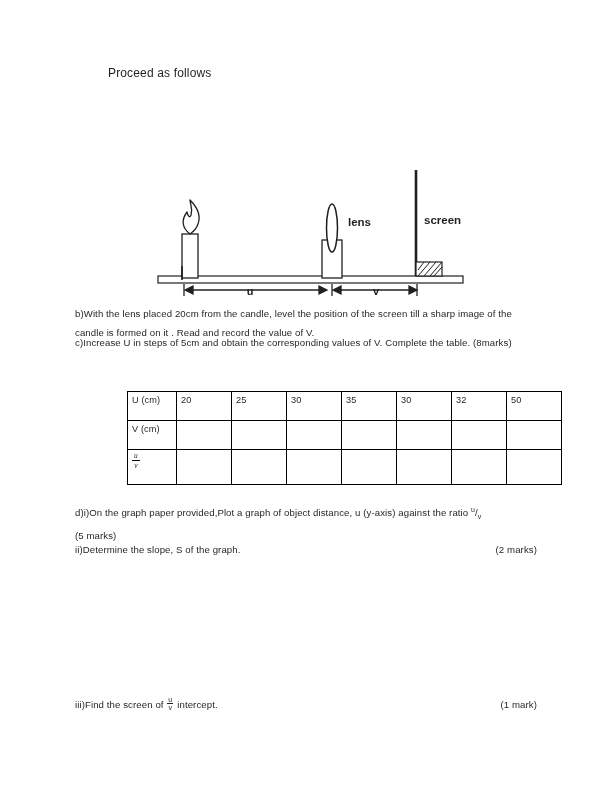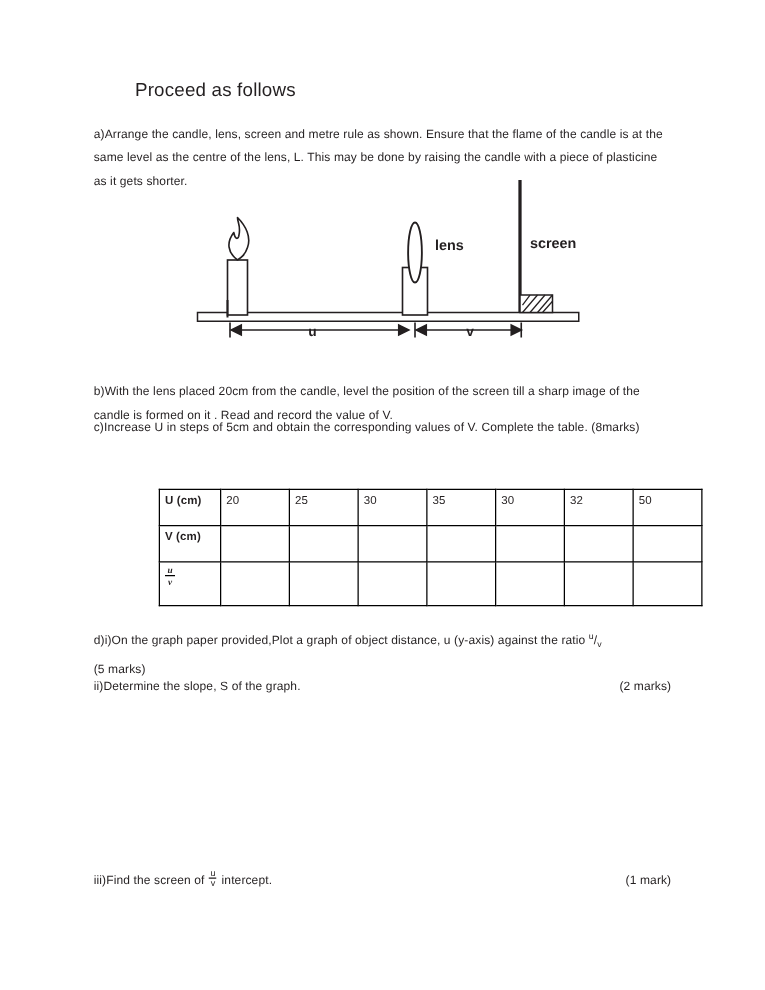--- a/index.html
+++ b/index.html
@@ -19,21 +19,21 @@
     position: absolute;
     left: 0; top: 0;
     width: 612px;
     height: 792px;
     background: #fff;
   }
   .heading {
     position: absolute;
     left: 108px;
     top: 66px;
-    font-size: 15px;
+    font-size: 12px;
     line-height: 14px;
     letter-spacing: 0.15px;
   }
   .para {
     position: absolute;
     left: 75px;
     width: 462px;
     font-size: 9.6px;
     line-height: 19px;
     letter-spacing: 0.1px;
@@ -72,21 +72,21 @@
     font-size: 9.6px;
   }
   .slashfrac sup, .slashfrac sub {
     font-size: 7px;
   }
 
   
   #diagram {
     position: absolute;
     left: 140px;
-    top: 136px;
+    top: 162px;
     width: 345px;
     height: 140px;
   }
   #diagram svg { display: block; }
 
   
   #data-table {
     position: absolute;
     left: 127px;
     top: 391px;
@@ -95,21 +95,21 @@
   }
   #data-table td {
     border: 1px solid #000;
     height: 24px;
     padding: 2px 0 2px 4px;
     vertical-align: top;
     font-size: 9.2px;
     line-height: 13px;
     letter-spacing: 0.1px;
   }
-  #data-table td.c0 { width: 44px; font-weight: bold; }
+  #data-table td.c0 { width: 44px; }
   #data-table td.cd { width: 50px; }
   #data-table tr.r-frac td { height: 30px; }
   .cellfrac {
     display: inline-block;
     font-size: 7.4px;
     line-height: 1.05;
     text-align: center;
     font-style: italic;
     font-family: "Liberation Serif", serif;
   }
@@ -123,21 +123,20 @@
     padding: 0.5px 2px 0 2px;
   }
 </style>
 </head>
 <body>
 
 <div class="page">
 
   <div class="heading">Proceed as follows</div>
 
-  <div class="para" id="para-a">a)Arrange the candle, lens, screen and metre rule as shown. Ensure that the flame of the candle is at the same level as the  centre of the lens, L. This may be done by raising the candle with a piece of plasticine as it gets shorter.</div>
 
   <div id="diagram">
     <svg width="345" height="140" viewBox="0 0 345 140" xmlns="http://www.w3.org/2000/svg">
 
       <g>
         <rect x="18" y="114" width="305" height="7" fill="#ffffff" stroke="#231f20" stroke-width="1.2"></rect>
       </g>
 
       <g>
         <rect x="42" y="72" width="16" height="44" fill="#ffffff" stroke="#231f20" stroke-width="1.3"></rect>

